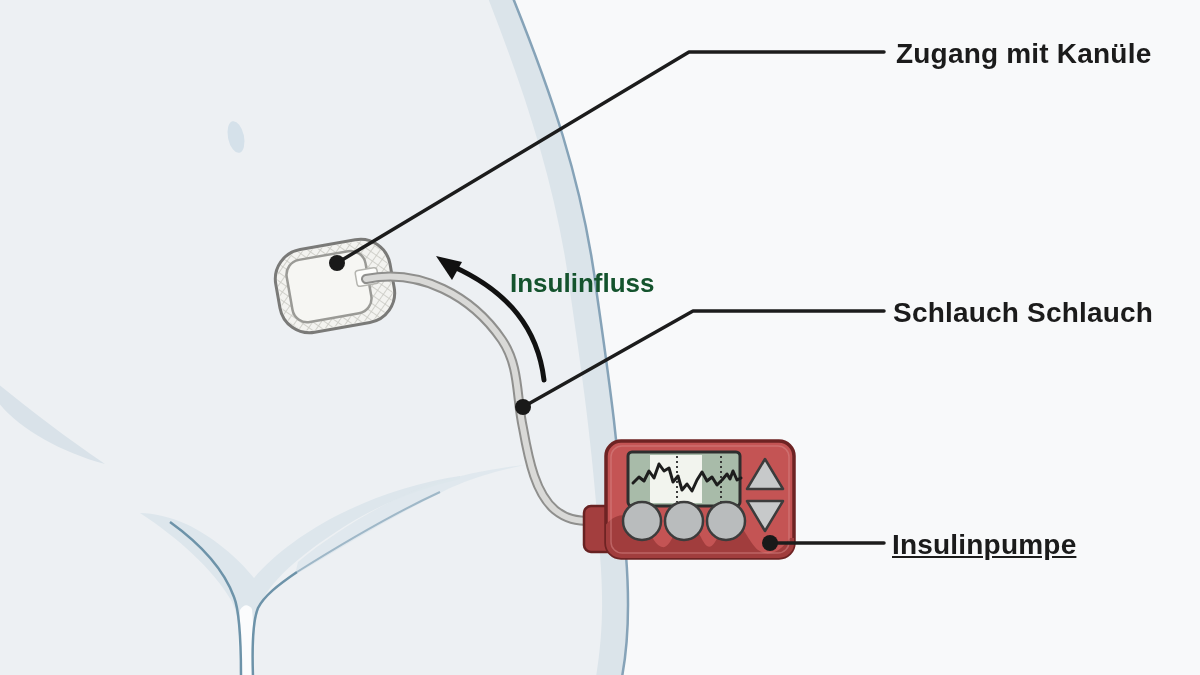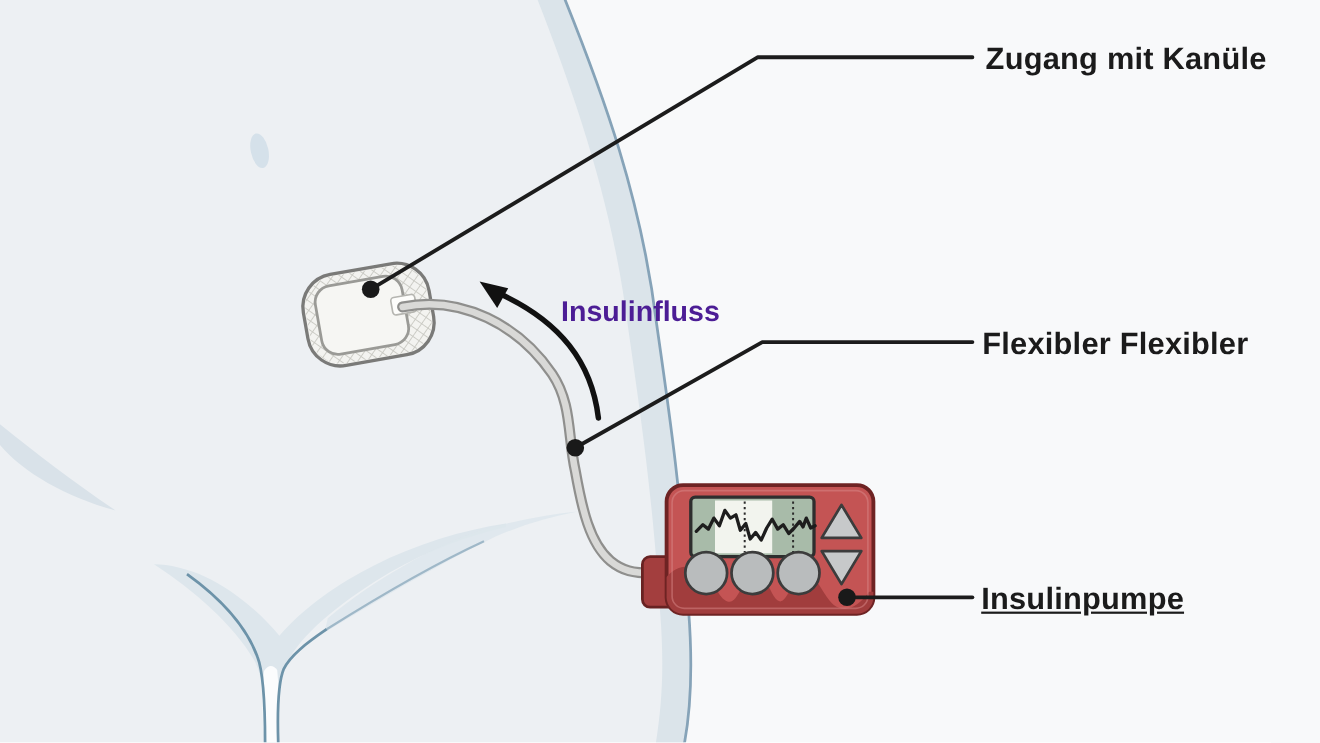--- a/index.html
+++ b/index.html
@@ -14,21 +14,21 @@
     font-weight:700;
     font-size:28px;
     color:#1b1b1b;
     white-space:nowrap;
     letter-spacing:0.2px;
   }
   .flow-label{
     position:absolute;
     font-weight:700;
     font-size:26px;
-    color:#4c1d95;
+    color:#14532d;
     white-space:nowrap;
   }
 </style>
 </head>
 <body>
 
 <div class="stage">
 
   <svg width="1200" height="675" viewBox="0 0 1200 675">
     <defs>
@@ -117,18 +117,18 @@
     </g>
     <g fill="#191919">
       <circle cx="337" cy="263" r="8"></circle>
       <circle cx="523" cy="407" r="8"></circle>
       <circle cx="770" cy="543" r="8"></circle>
     </g>
   </svg>
 
   <div class="callout" style="left:896px; top:38px;">Zugang mit Kanüle</div>
 
-  <div class="callout" style="left:893px; top:297px;">Flexibler Flexibler</div>
+  <div class="callout" style="left:893px; top:297px;">Schlauch Schlauch</div>
 
   <div class="callout" style="left:892px; top:529px;text-decoration:underline;">Insulinpumpe</div>
 
   <div class="flow-label" style="left:510px; top:268px;">Insulinfluss</div>
 </div>
 
 </body></html>

